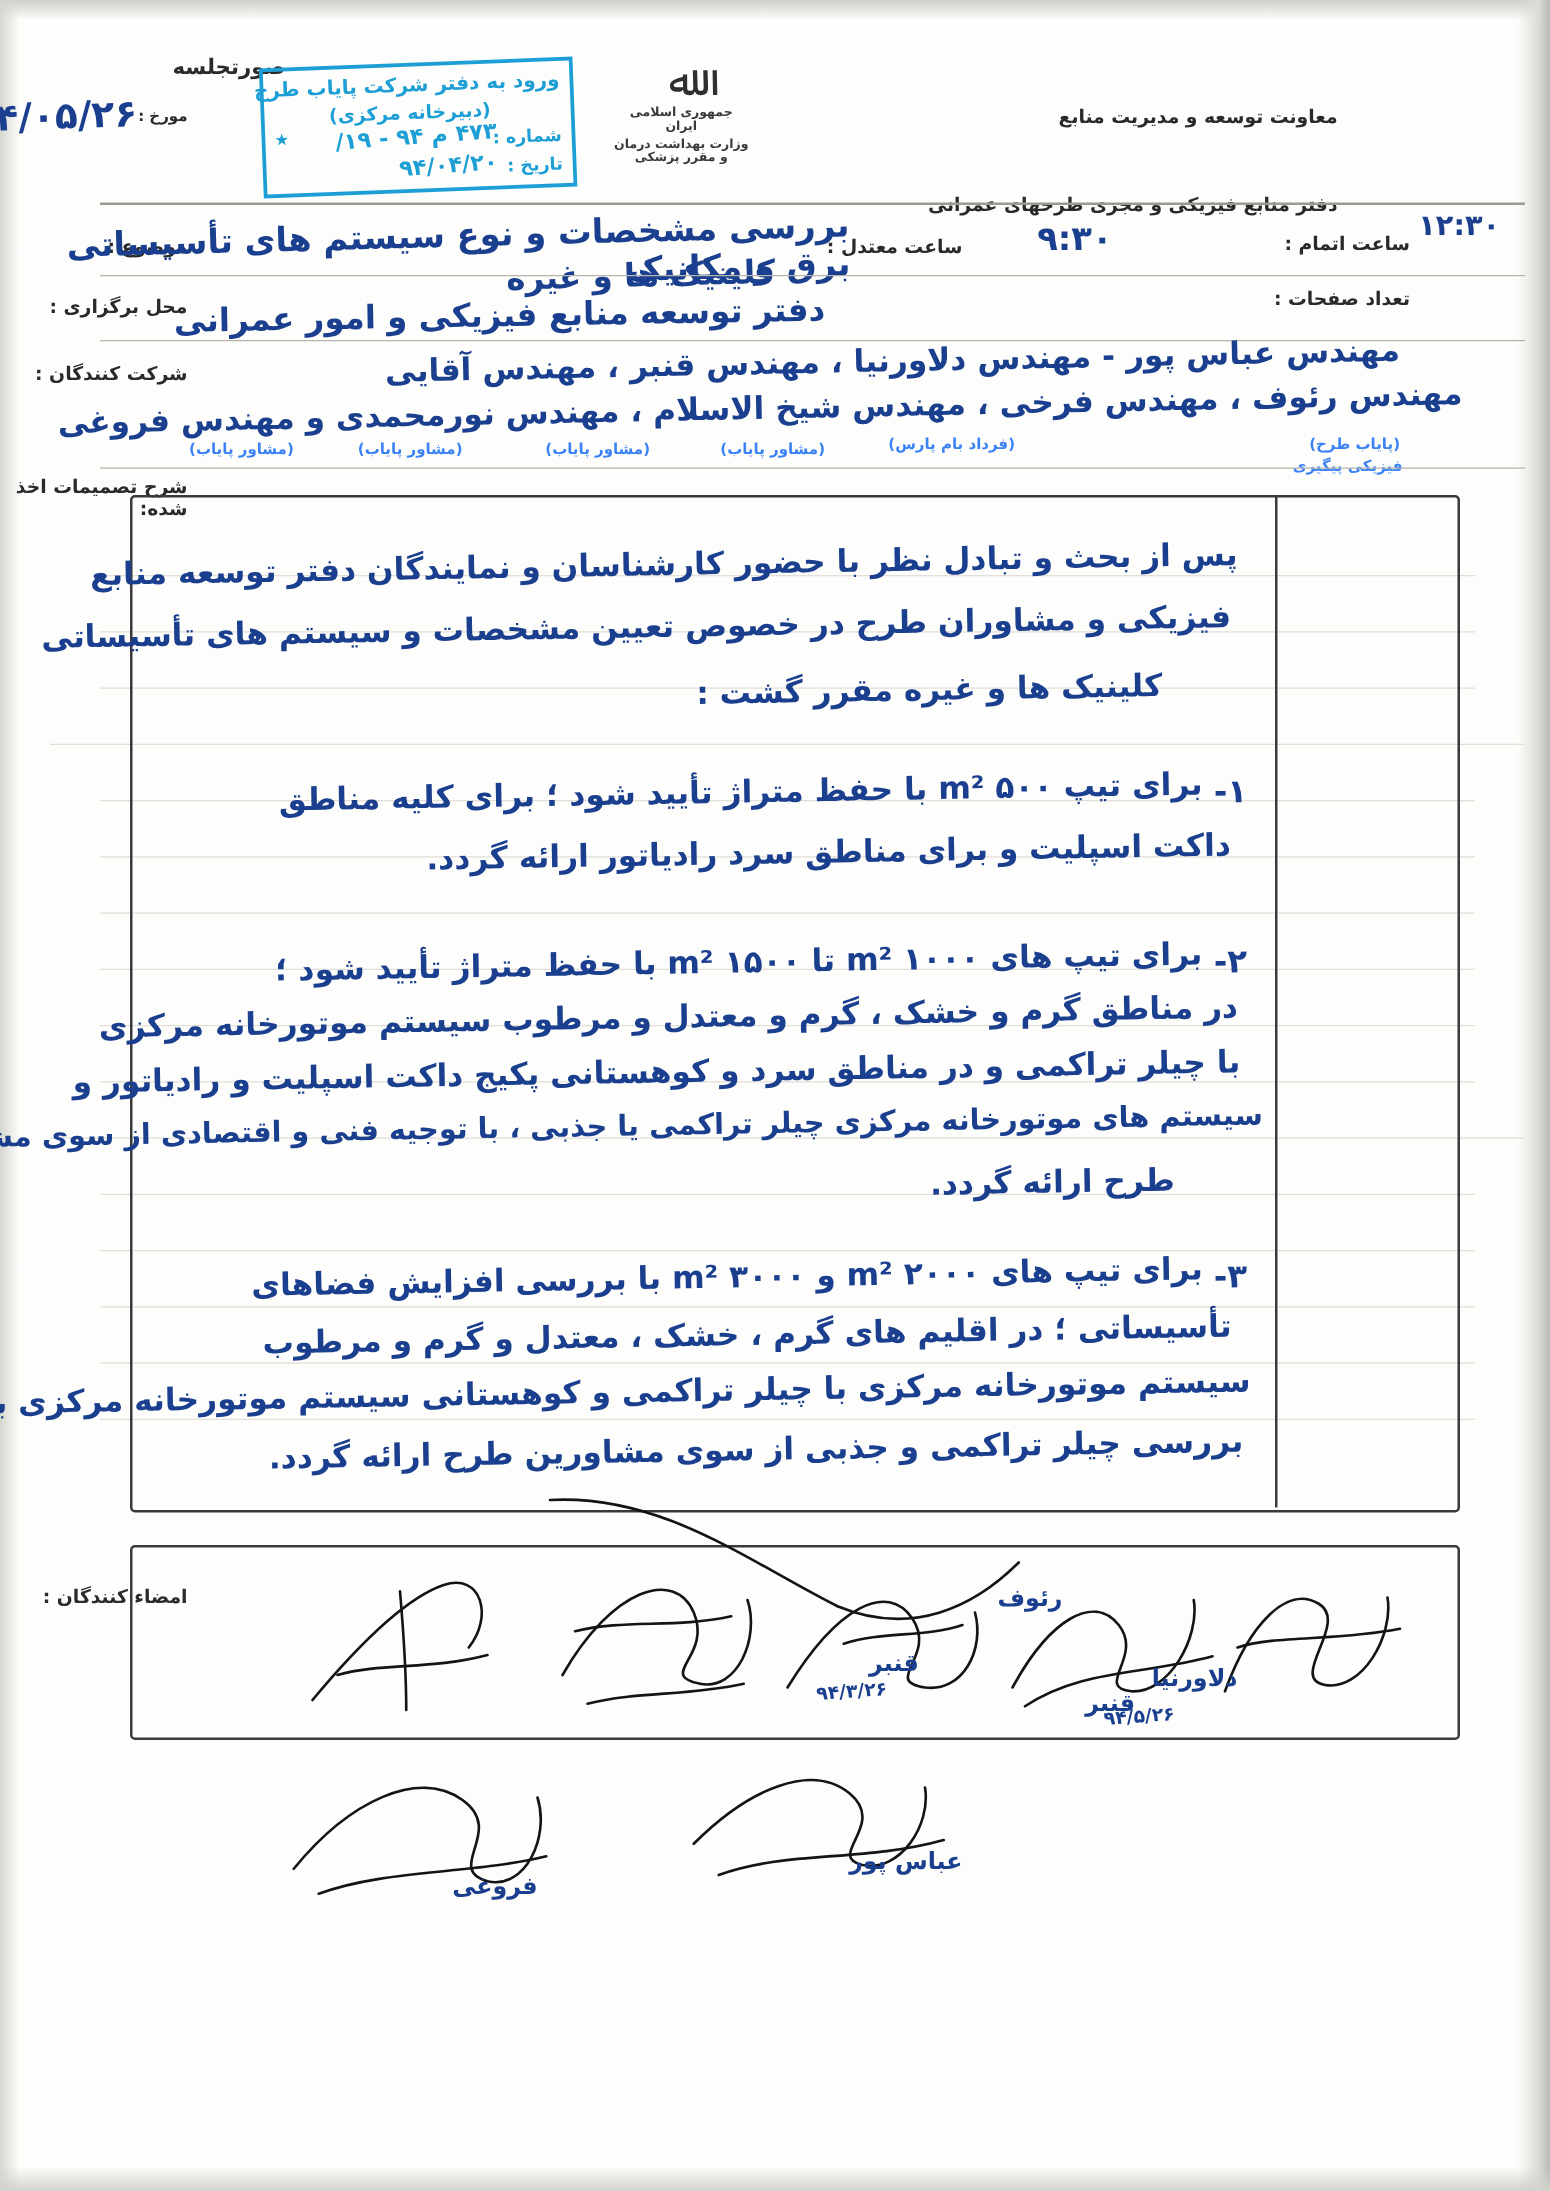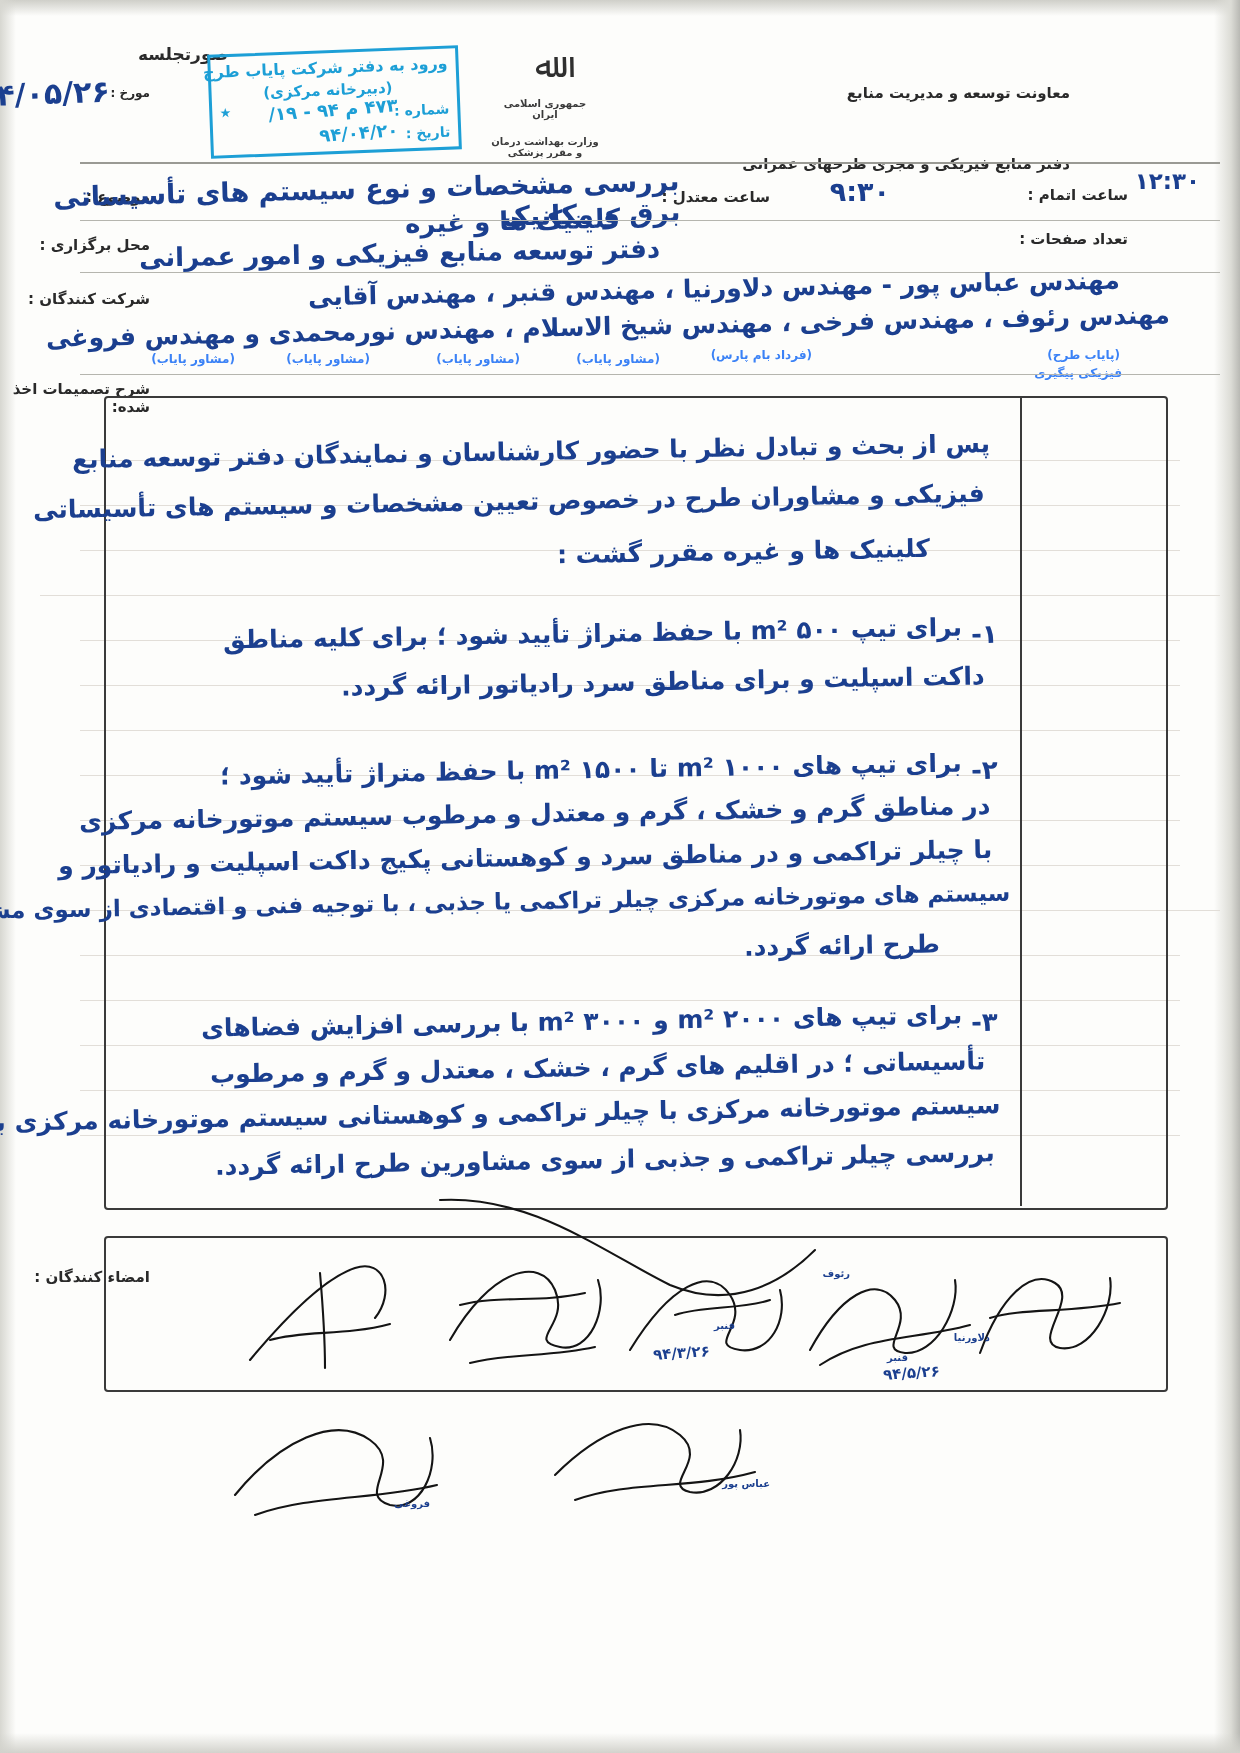--- a/index.html
+++ b/index.html
@@ -135,21 +135,21 @@
     color: #3a3a3a;
   }
   .emblem-glyph {
     font-size: 34px;
     line-height: 34px;
     color: #2f2f2f;
   }
   .emblem-l1, .emblem-l2 {
     font-size: 10px;
     font-weight: 700;
-    margin-top: 16px;
+    margin-top: 3px;
     color: #3a3a3a;
   }
 
   .org-l1 {
     position: absolute;
     top: 84px; right: 170px;
     font-size: 15px;
   }
   .org-l2 {
     position: absolute;
@@ -261,21 +261,21 @@
   
   .sig-box {
     position: absolute;
     top: 1236px; right: 72px;
     width: 1060px; height: 152px;
     border: 2px solid #3a3a3a;
     border-radius: 4px;
   }
   .sig-name {
     position: absolute;
-    font-size: 10px;
+    font-size: 19px;
     color: #1b3f8f;
     font-weight: 600;
   }
   .sig-date {
     position: absolute;
     font-size: 15px;
     color: #1b3f8f;
     font-weight: 600;
     transform: rotate(-4deg);
   }

